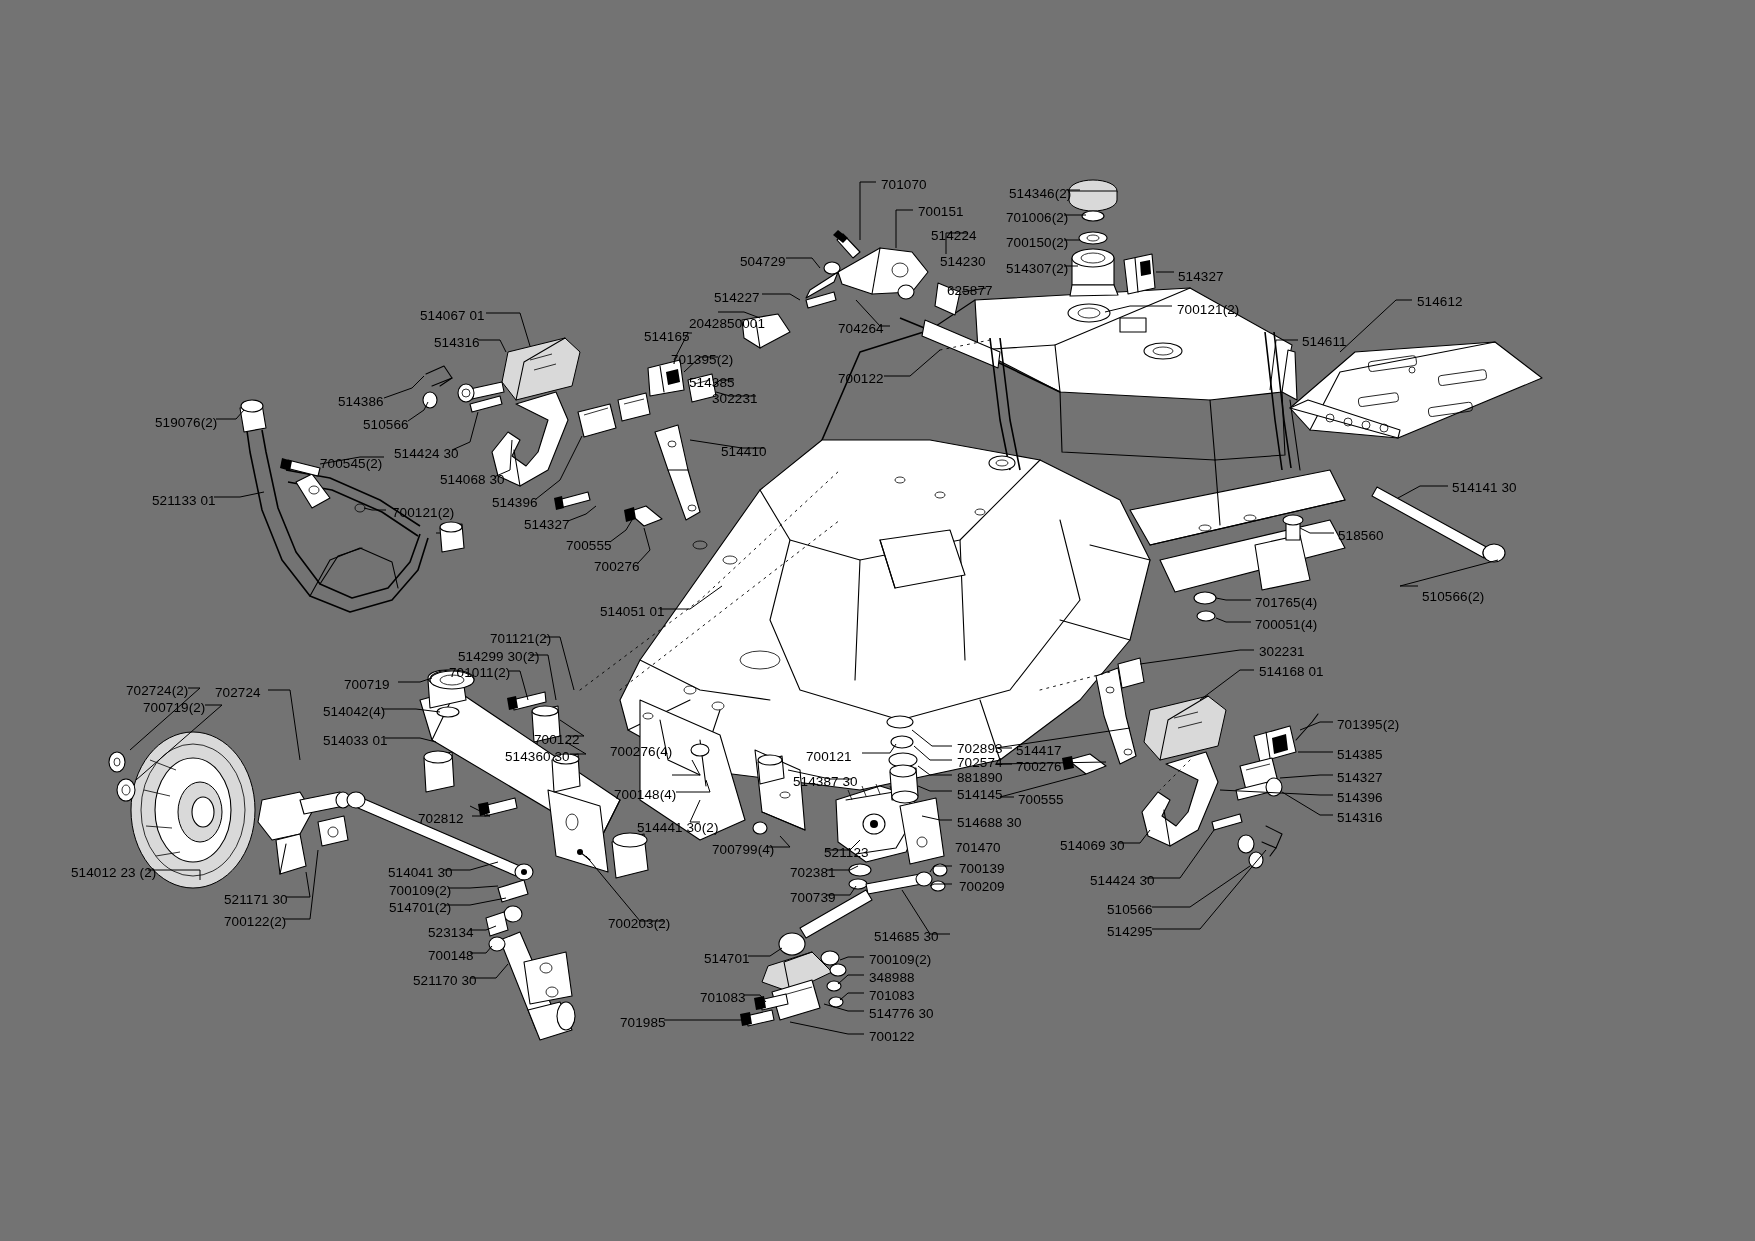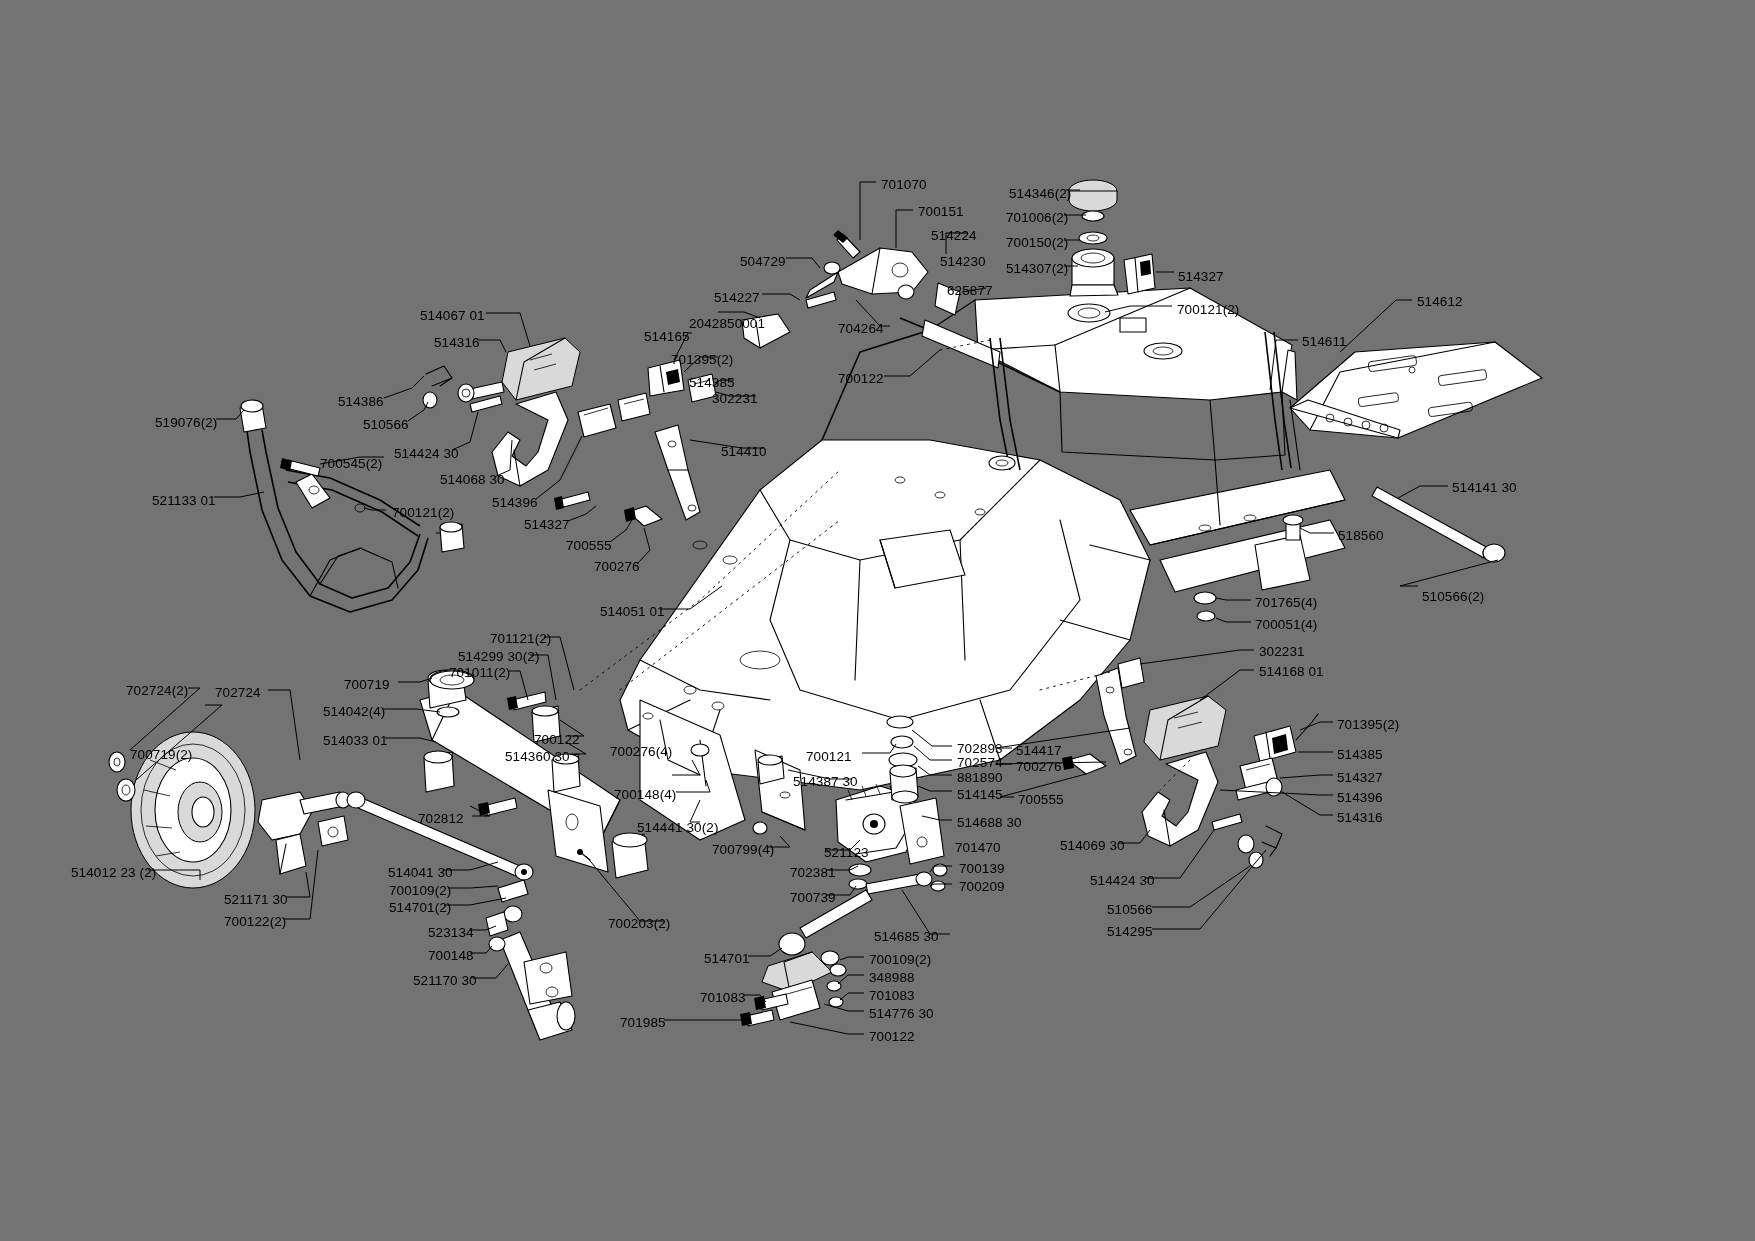--- a/index.html
+++ b/index.html
@@ -572,21 +572,21 @@
       <div class="label" style="left: 1255px; top: 596px;">701765(4)</div>
       <div class="label" style="left: 1255px; top: 618px;">700051(4)</div>
       <div class="label" style="left: 490px; top: 632px;">701121(2)</div>
       <div class="label" style="left: 458px; top: 650px;">514299 30(2)</div>
       <div class="label" style="left: 1259px; top: 645px;">302231</div>
       <div class="label" style="left: 449px; top: 666px;">701011(2)</div>
       <div class="label" style="left: 1259px; top: 665px;">514168 01</div>
       <div class="label" style="left: 344px; top: 678px;">700719</div>
       <div class="label" style="left: 126px; top: 684px;">702724(2)</div>
       <div class="label" style="left: 215px; top: 686px;">702724</div>
-      <div class="label" style="left: 130px; top: 701px; margin-top: 47px;">700719(2)</div>
+      <div class="label" style="left: 143px; top: 701px;">700719(2)</div>
       <div class="label" style="left: 323px; top: 705px;">514042(4)</div>
       <div class="label" style="left: 1337px; top: 718px;">701395(2)</div>
       <div class="label" style="left: 323px; top: 734px;">514033 01</div>
       <div class="label" style="left: 534px; top: 733px;">700122</div>
       <div class="label" style="left: 957px; top: 742px;">702893</div>
       <div class="label" style="left: 1016px; top: 744px;">514417</div>
       <div class="label" style="left: 806px; top: 750px;">700121</div>
       <div class="label" style="left: 957px; top: 756px;">702574</div>
       <div class="label" style="left: 1337px; top: 748px;">514385</div>
       <div class="label" style="left: 505px; top: 750px; text-align: center;">514360 30</div>

